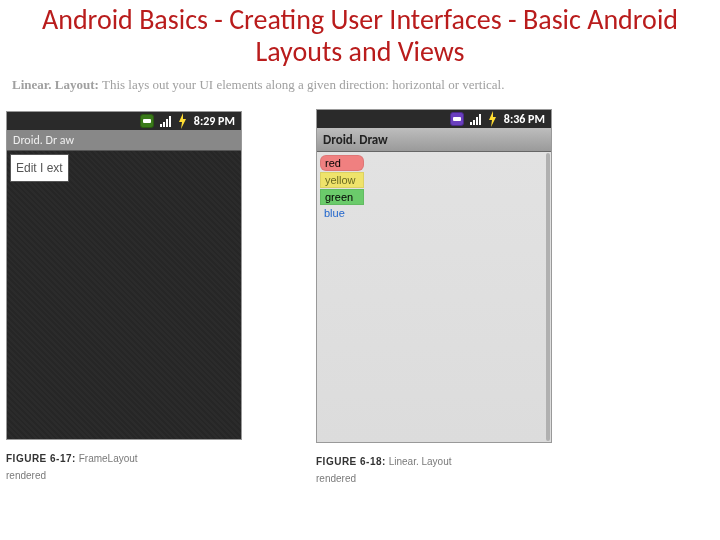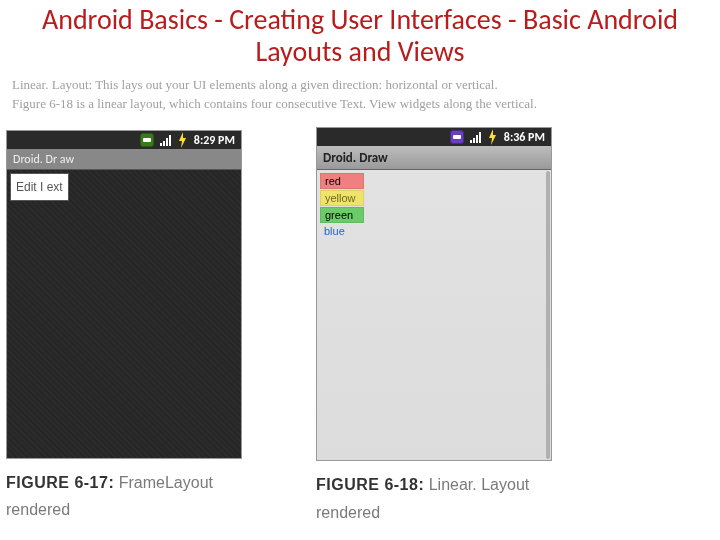--- a/index.html
+++ b/index.html
@@ -19,21 +19,21 @@
     color: #b91c1c;
   }
   .body-text {
     padding: 2px 12px 6px 12px;
     font-family: Georgia, 'Times New Roman', serif;
     font-size: 13px;
     color: #a0a0a0;
     line-height: 1.35;
   }
   .body-text p { margin-bottom: 1px; }
-  .body-text .lead { font-weight: normal; text-align: center; }
+  .body-text .lead { font-weight: bold; text-align: center; }
   .figs {
     display: flex;
     flex-direction: row;
     padding: 8px 0 0 6px;
     gap: 52px;
     align-items: center;
   }
   .figblock { width: 258px; }
   .phone {
     width: 236px;
@@ -122,44 +122,43 @@
   }
   .color-row {
     font-size: 11px;
     font-family: Arial, sans-serif;
     color: #000;
     padding: 1px 4px;
     width: 44px;
     margin: 0 0 1px 3px;
     border: 1px solid rgba(0,0,0,0.08);
   }
-  .cr-red { background:#f08080; }
+  .cr-red { background:#f08080;border-radius:6px; }
   .cr-yellow { background:#efe36b; color:#6b6b20;}
   .cr-green { background:#6bcb6b; }
   .cr-blue { background:transparent; color:#2266cc; border:none;}
   .caption {
     padding-top: 10px;
     font-family: Arial, Helvetica, sans-serif;
-    font-size: 16px;
+    font-size: 10px;
     color: #666;
     line-height: 1.7;
   }
   .caption .figlabel { font-weight: bold; color:#333; letter-spacing:0.5px;}
   .caption .figname { color:#7a7a7a; }
 </style>
 </head>
 <body>
 
 <div class="slide-title">Android Basics - Creating User Interfaces - Basic Android Layouts and Views</div>
 
 <div class="body-text">
   <p>
     <span class="lead">Linear. Layout:</span><span> This lays out your UI elements along a given direction: horizontal or vertical.</span>
   </p>
-  <p>Figure 6-18 is a linear layout, which contains four consecutive Text. View widgets along the vertical.</p>
 </div>
 
 <div class="figs">
 
   <div class="figblock">
     <div class="phone">
       <div class="statusbar">
         <div class="sb-right">
           <span class="sb-badge green">
             <svg viewBox="0 0 10 10">

